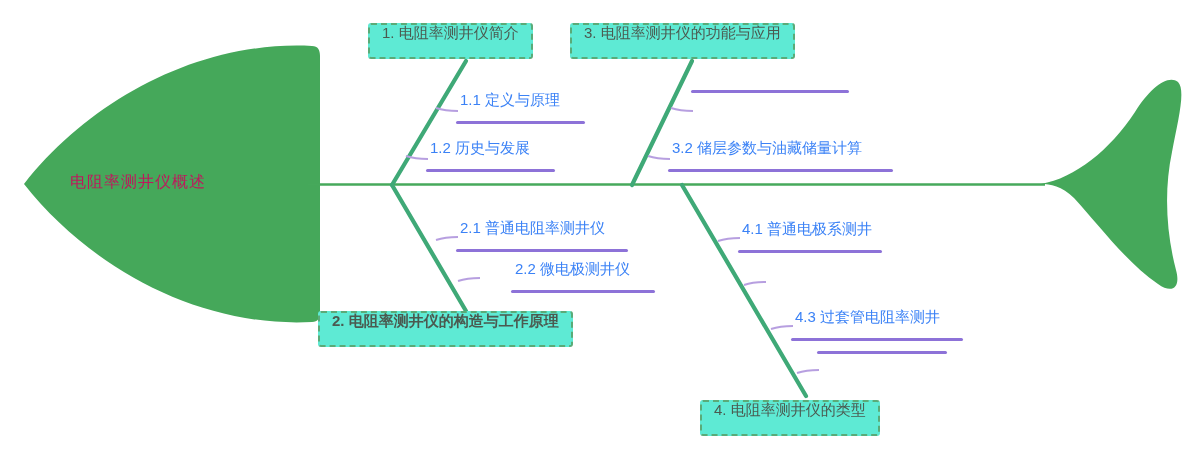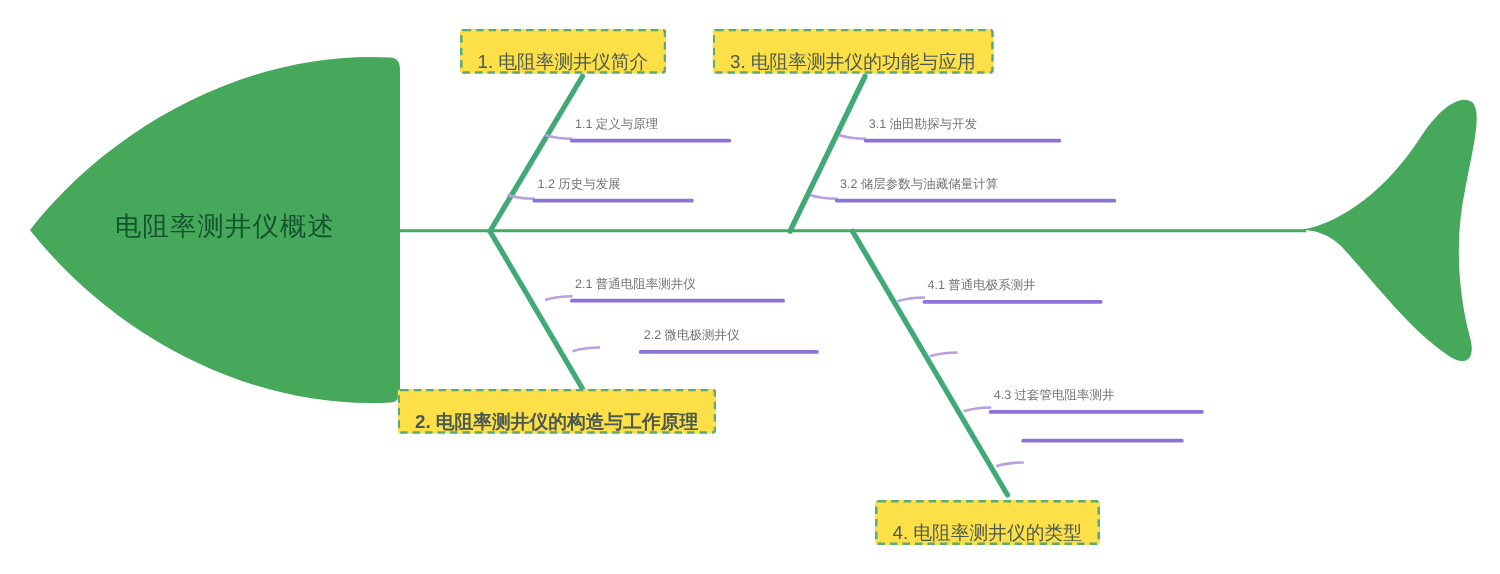--- a/index.html
+++ b/index.html
@@ -24,54 +24,53 @@
     top: 0;
     width: 1200px;
     height: 459px;
   }
   
   .center-topic {
     position: absolute;
     left: 70px;
     top: 168px;
     width: 220px;
-    text-align: center;
-    color: #14532d;
-    font-size: 21px;
+    color: #be185d;
+    font-size: 16px;
     letter-spacing: 1px;
     line-height: 28px;
     white-space: nowrap;
   }
   
   .cat-box {
     position: absolute;
     box-sizing: border-box;
-    background: #fde047;
+    background: #5eead4;
     border: 2px dashed #5aab78;
     border-radius: 3px;
     color: #4b5a50;
     font-size: 15px;
     line-height: 1;
     display: flex;
-    align-items: flex-end;
+    align-items: flex-start;
     justify-content: center;
     padding: 0 12px;
     white-space: nowrap;
   }
   
   .sub-item {
     position: absolute;
     white-space: nowrap;
   }
   .sub-item .sub-label {
     display: block;
-    color: #737373;
-    font-size: 10px;
+    color: #3b82f6;
+    font-size: 15px;
     line-height: 19px;
-    padding: 0 4px 2px 4px;
+    padding: 0 4px 12px 4px;
   }
   .sub-item .sub-rule {
     display: block;
     height: 3px;
     background: #8d72d8;
     border-radius: 2px;
   }
 </style>
 </head>
 <body>
@@ -150,21 +149,20 @@
   <div class="sub-item" style="left:456px; top:218px; width:172px;">
     <span class="sub-label">2.1 普通电阻率测井仪</span>
     <span class="sub-rule"></span>
   </div>
   <div class="sub-item" style="left:478px; top:259px; width:144px;margin-left:33px;">
     <span class="sub-label">2.2 微电极测井仪</span>
     <span class="sub-rule"></span>
   </div>
 
   <div class="sub-item" style="left:691px; top:90px; width:158px;">
-    <span class="sub-label">3.1 油田勘探与开发</span>
     <span class="sub-rule"></span>
   </div>
   <div class="sub-item" style="left:668px; top:138px; width:225px;">
     <span class="sub-label">3.2 储层参数与油藏储量计算</span>
     <span class="sub-rule"></span>
   </div>
 
   <div class="sub-item" style="left:738px; top:219px; width:144px;">
     <span class="sub-label">4.1 普通电极系测井</span>
     <span class="sub-rule"></span>

